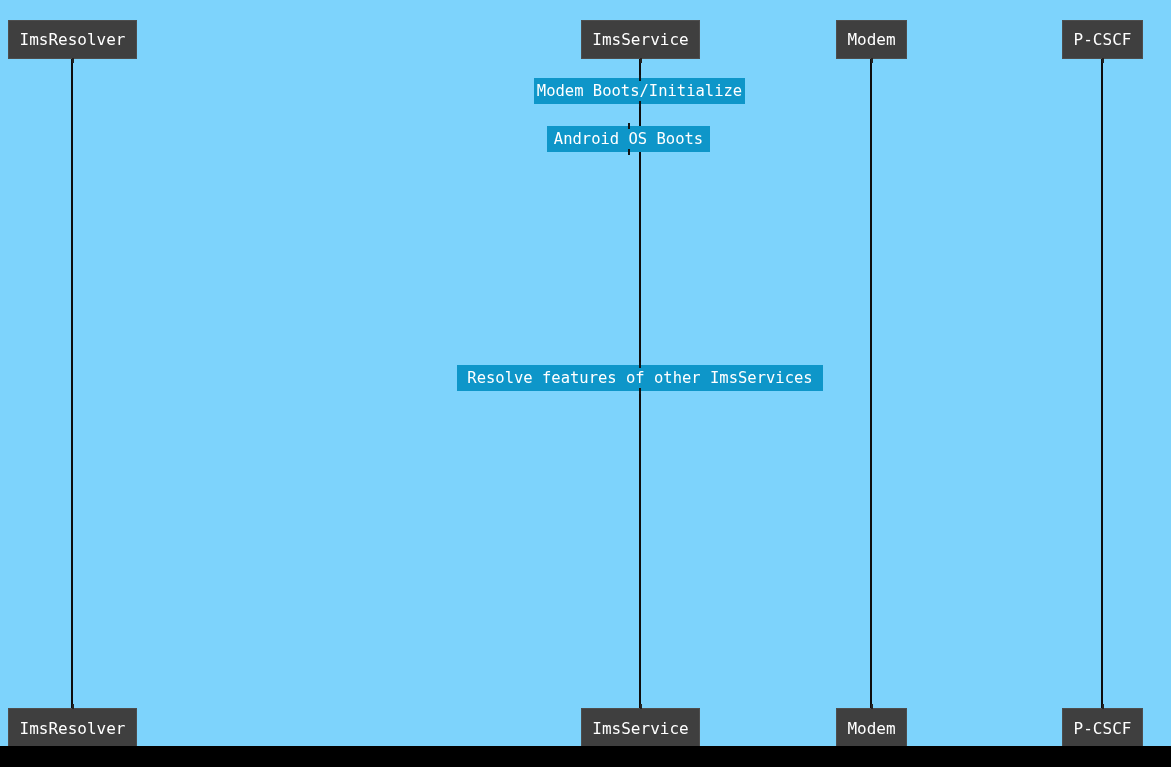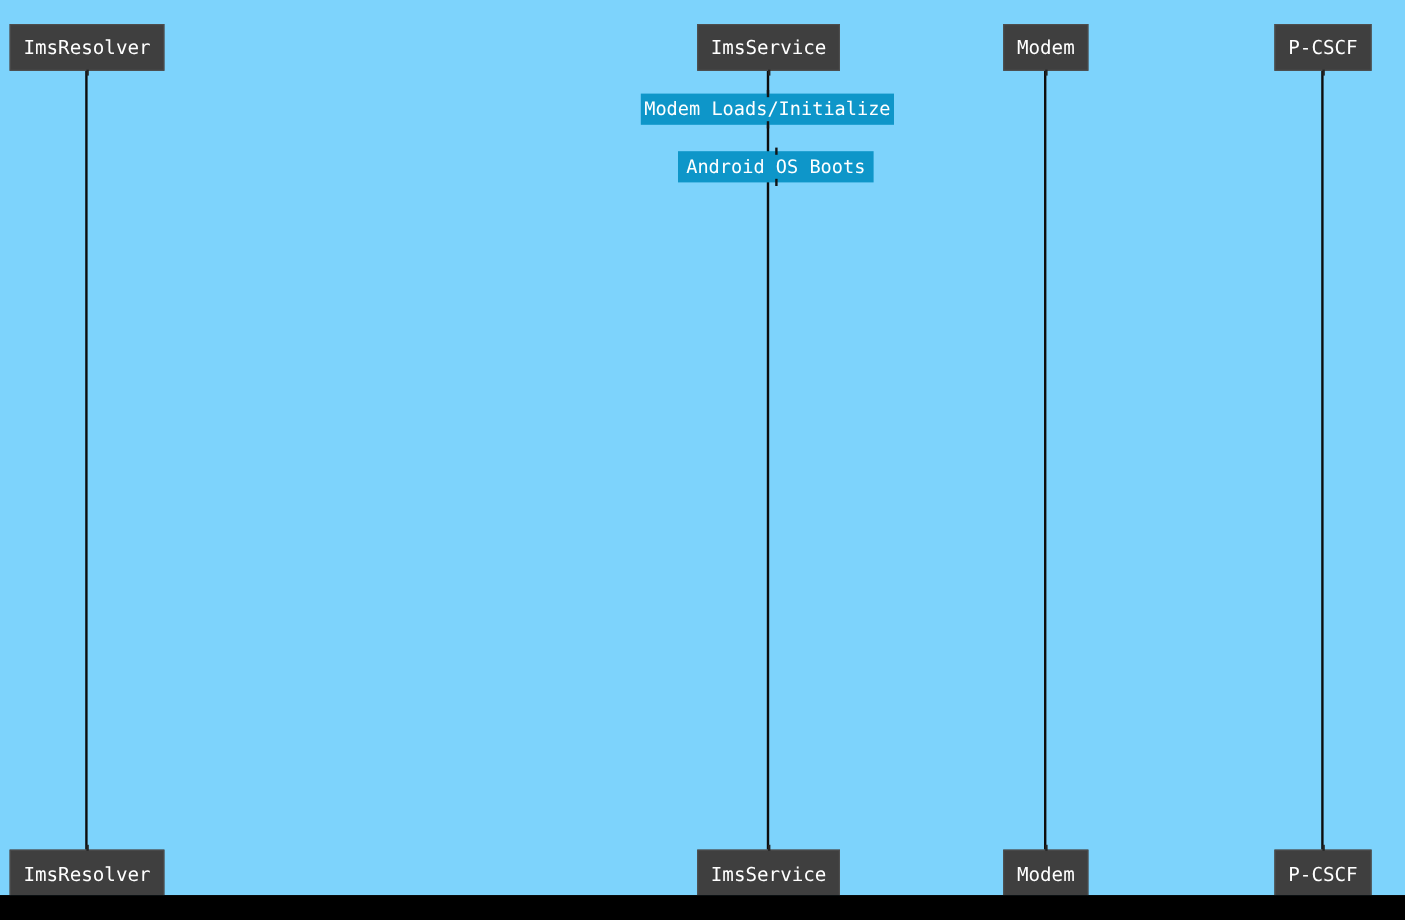--- a/index.html
+++ b/index.html
@@ -102,21 +102,22 @@
   <div class="lifeline" style="left:71px"></div>
   <div class="lifeline" style="left:639px"></div>
   <div class="lifeline" style="left:870px"></div>
   <div class="lifeline" style="left:1101px"></div>
 
   <div class="actor actor-top" style="left:8px;   top:20px; width:129px">ImsResolver</div>
   <div class="actor actor-top" style="left:581px; top:20px; width:119px">ImsService</div>
   <div class="actor actor-top" style="left:836px; top:20px; width:71px">Modem</div>
   <div class="actor actor-top" style="left:1062px; top:20px; width:81px">P-CSCF</div>
 
-  <div class="event" style="left:534px; top:78px;  width:211px">Modem Loads/Initialize</div>
-  <div class="event" style="left:565px; top:126px; width:163px">Android OS Boots</div>
+  <div class="event" style="left:534px; top:78px;  width:211px">Modem Boots/Initialize</div>
+  <div class="event" style="left:547px; top:126px; width:163px">Android OS Boots</div>
+  <div class="event" style="left:457px; top:365px; width:366px">Resolve features of other ImsServices</div>
 
   <div class="actor actor-bottom" style="left:8px;   top:708px; width:129px">ImsResolver</div>
   <div class="actor actor-bottom" style="left:581px; top:708px; width:119px">ImsService</div>
   <div class="actor actor-bottom" style="left:836px; top:708px; width:71px">Modem</div>
   <div class="actor actor-bottom" style="left:1062px; top:708px; width:81px">P-CSCF</div>
 
 </div>
 
 </body></html>

